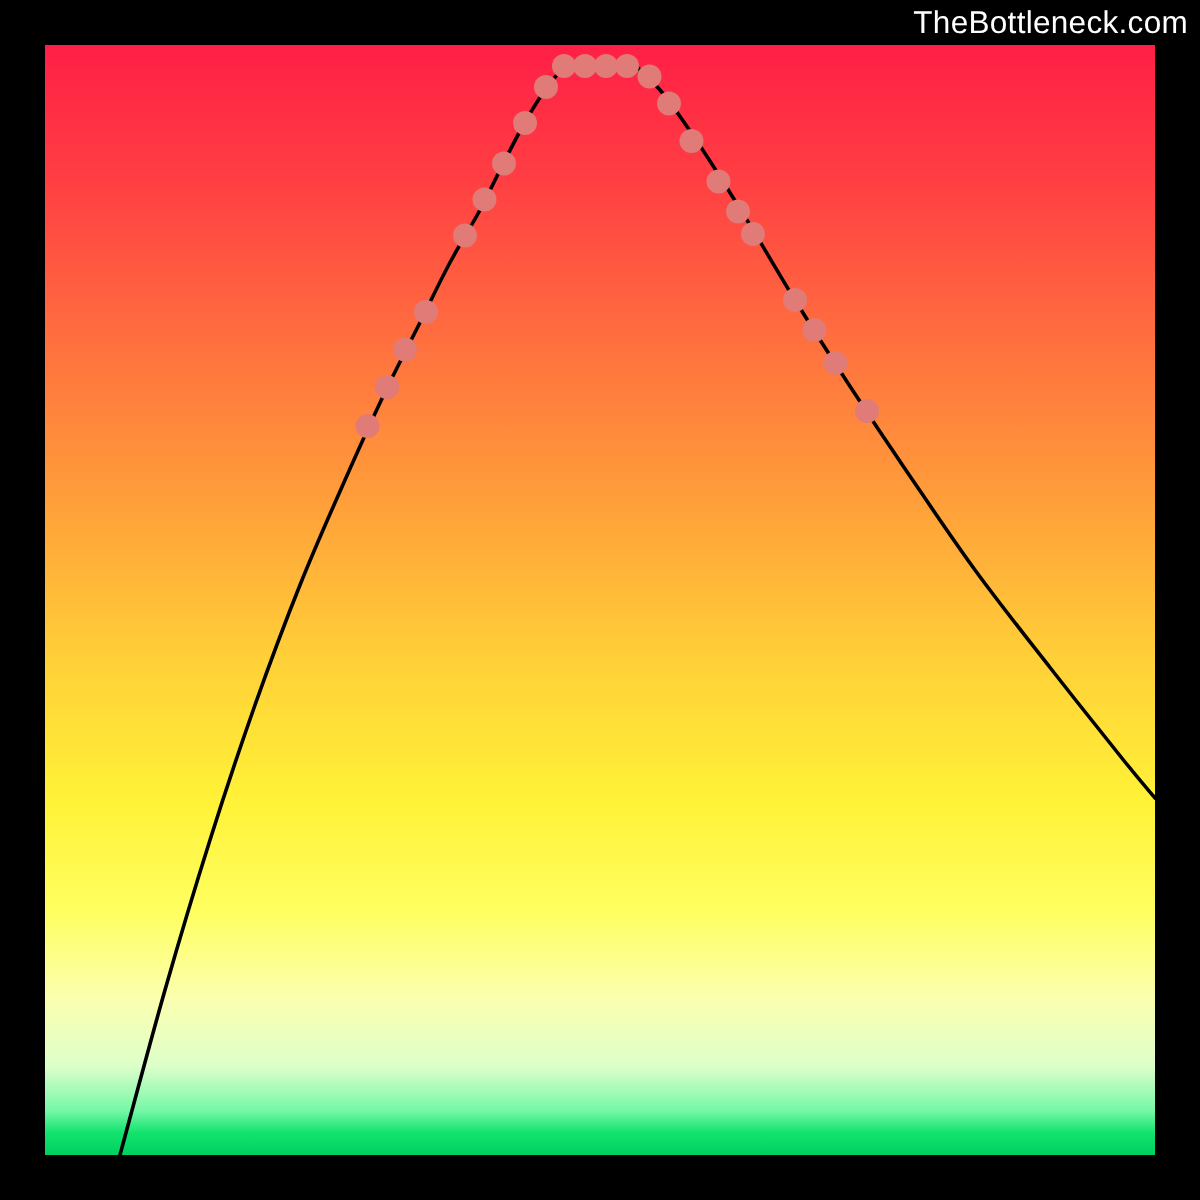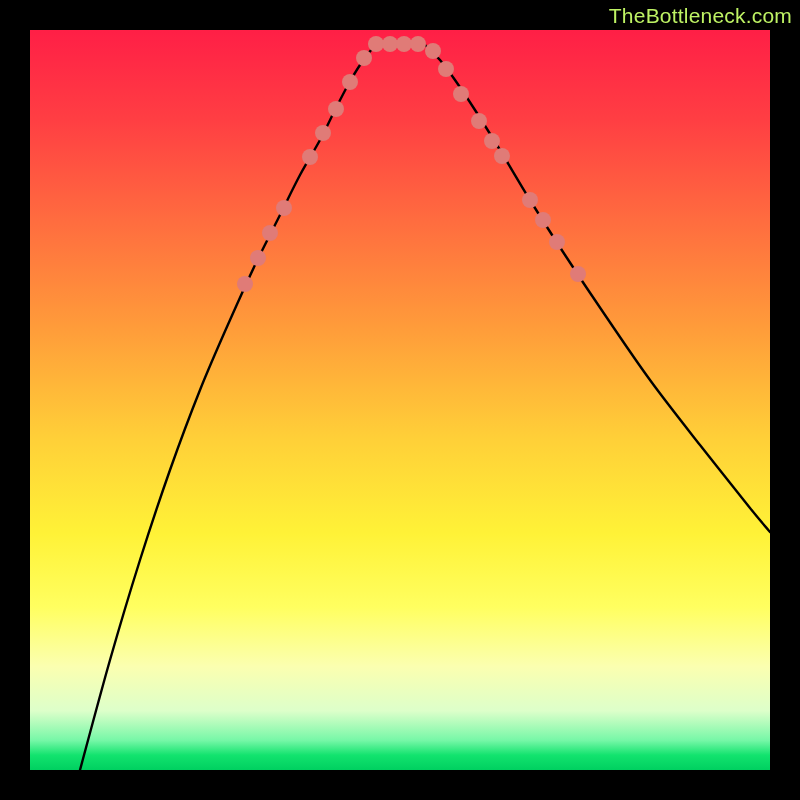--- a/index.html
+++ b/index.html
@@ -38,21 +38,21 @@
       #ddffca 92%,
       #76f7a7 96%,
       #12e36e 98%,
       #00d060 100%
     );
   }
   .watermark {
     position: absolute;
     top: 4px;
     right: 8px;
-    color: #bef264;
+    color: #ffffff;
     font-size: 21px;
     font-weight: 500;
     letter-spacing: 0.2px;
     user-select: none;
   }
   svg {
     position: absolute;
     top: 0;
     left: 0;
   }

